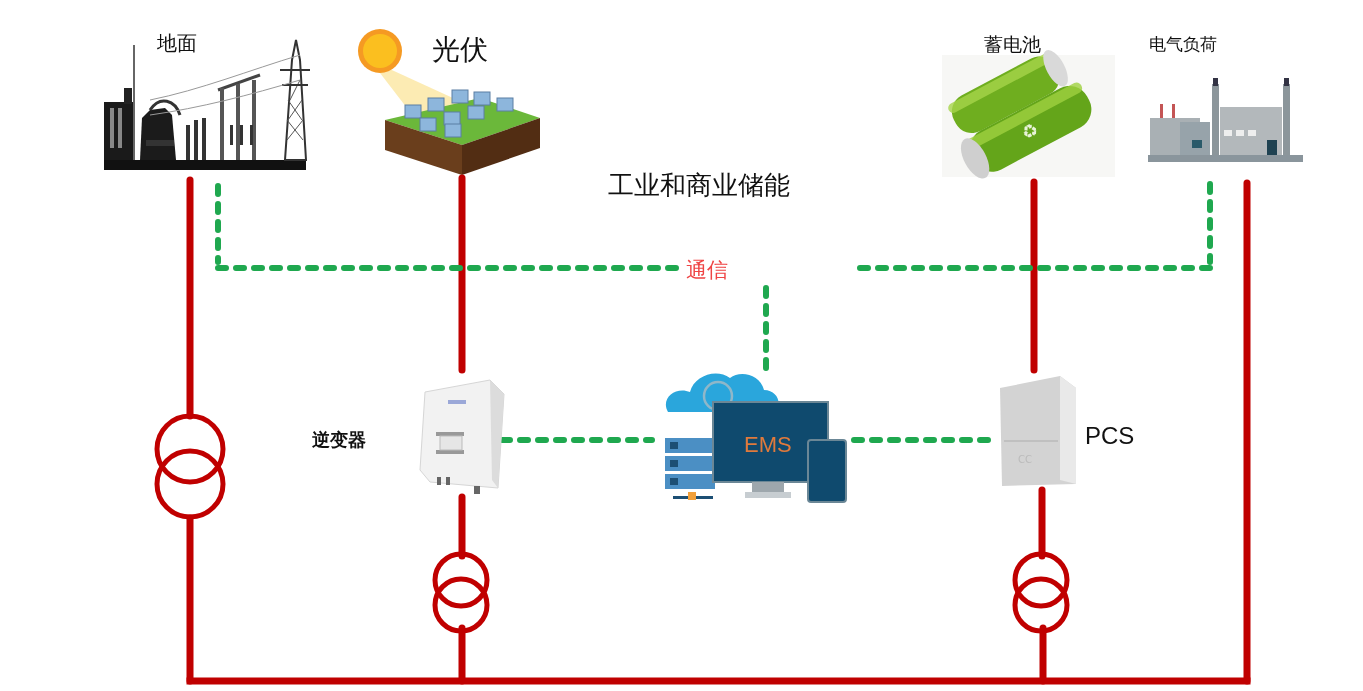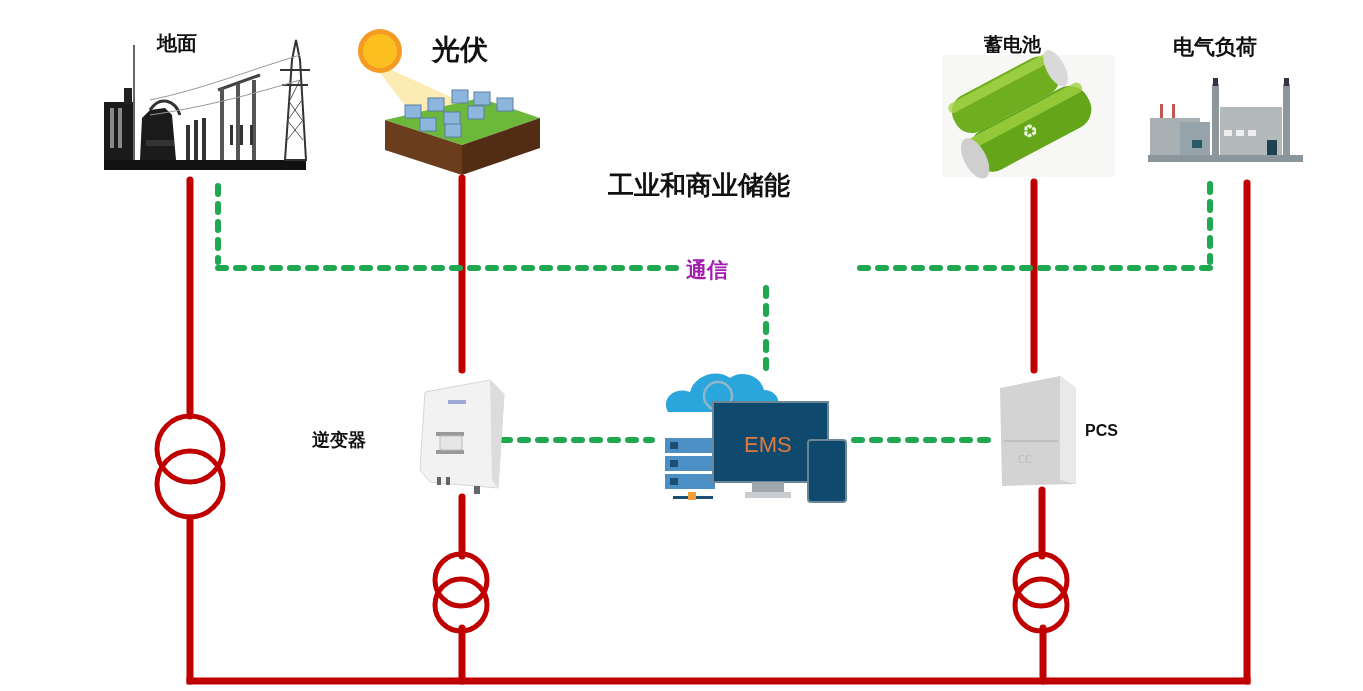--- a/index.html
+++ b/index.html
@@ -1,27 +1,27 @@
 <!DOCTYPE html>
 <html><head>
   <meta charset="utf-8">
   <style>
     html, body { margin: 0; padding: 0; background: #ffffff; }
     body { width: 1363px; height: 691px; position: relative; overflow: hidden;
            font-family: "DejaVu Sans", "Liberation Sans", sans-serif; }
     #diagram { position: absolute; left: 0; top: 0; }
-    .label { position: absolute; color: #111; font-weight: bold; white-space: nowrap; }
+    .label { position: absolute; color: #111; font-weight: normal; white-space: nowrap; }
     .lbl-ground { left: 157px; top: 30px; font-size: 20px; }
     .lbl-pv { left: 432px; top: 31px; font-size: 28px; }
     .lbl-battery { left: 984px; top: 32px; font-size: 19px; }
-    .lbl-load { left: 1149px; top: 33px; font-size: 21px; margin-left: 24px; }
+    .lbl-load { left: 1149px; top: 33px; font-size: 17px; }
     .lbl-title { left: 608px; top: 168px; font-size: 26px; }
-    .lbl-comm { left: 686px; top: 256px; font-size: 21px; color: #a21caf; }
+    .lbl-comm { left: 686px; top: 256px; font-size: 21px; color: #ef4444; }
     .lbl-inverter { left: 312px; top: 428px; font-size: 18px; font-weight: bold; }
-    .lbl-pcs { left: 1085px; top: 422px; font-size: 16px; font-weight: bold;
+    .lbl-pcs { left: 1085px; top: 422px; font-size: 24px; font-weight: normal;
                font-family: "Liberation Sans", sans-serif; }
     .ems-text { font-family: "Liberation Sans", sans-serif; }
   </style>
 </head>
 <body>
 
 <svg id="diagram" width="1363" height="691" viewBox="0 0 1363 691" xmlns="http://www.w3.org/2000/svg">
 
   <g>
     <rect x="104" y="160" width="202" height="10" fill="#111"></rect>

